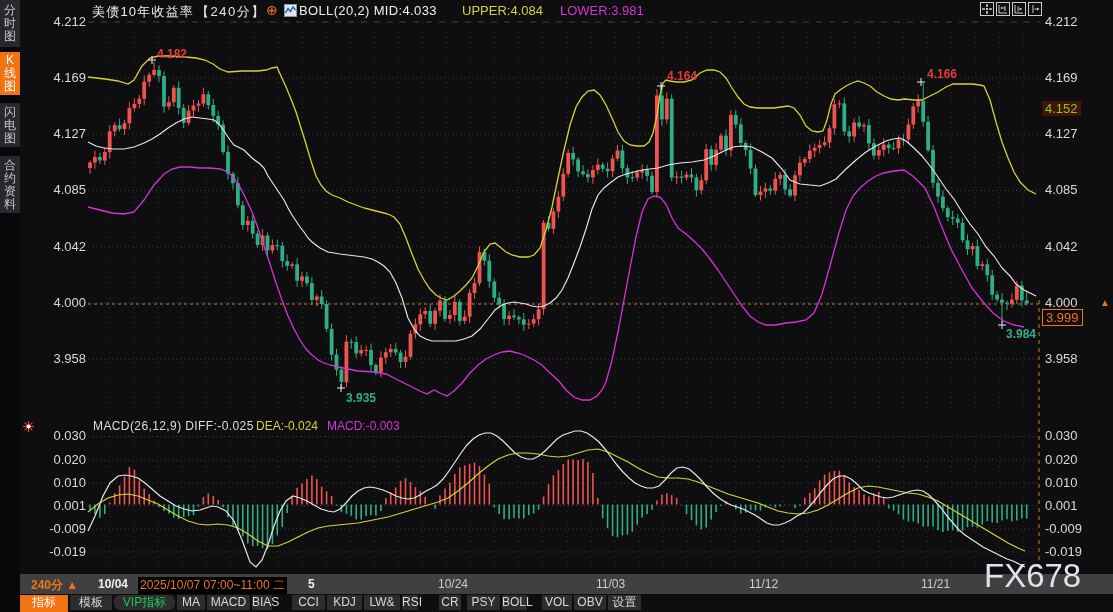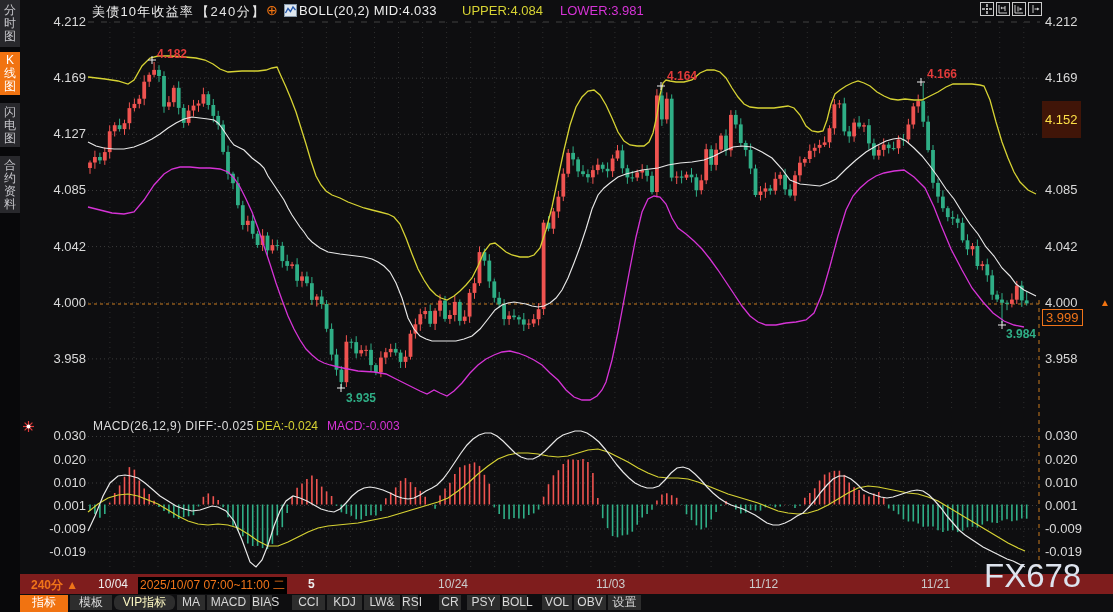--- a/index.html
+++ b/index.html
@@ -4,25 +4,25 @@
 body { width:1113px; height:612px; background:#0e0e10; font-family:"Liberation Sans",sans-serif; overflow:hidden; position:relative; }
 #sidebar { position:absolute; left:0; top:0; width:20px; height:612px; background:#08080a; }
 .tab { position:absolute; left:0px; width:20px; background:#28282c; color:#c6c6cb; display:flex; flex-direction:column; align-items:center; justify-content:center; z-index:5; }
 .tc { font-size:12px; line-height:13px; }
 .t-orange { background:#f17311; color:#fff; }
 .plab { position:absolute; width:66px; left:20px; text-align:right; color:#d9d9d9; font-size:13px; z-index:4; }
 .rlab { position:absolute; left:1045px; text-align:left; color:#d9d9d9; font-size:13px; z-index:4; }
 #topbar { position:absolute; left:92px; top:3px; height:16px; color:#ddd; font-size:13px; z-index:6; white-space:nowrap; }
 .ticon { position:absolute; top:2px; width:14px; height:14px; z-index:6; }
 #macdlab { position:absolute; left:93px; top:419px; font-size:12px; color:#ddd; z-index:6; white-space:nowrap; }
-#axisrow { position:absolute; left:20px; top:574px; width:1093px; height:20px; background:#7f1d1d; color:#ccc; font-size:12px; z-index:6; padding-top:3px; }
+#axisrow { position:absolute; left:20px; top:574px; width:1093px; height:20px; background:#404040; color:#ccc; font-size:12px; z-index:6; padding-top:3px; }
 #toolbar { position:absolute; left:0px; top:595px; width:1113px; height:17px; z-index:6; }
 .btn { position:absolute; background:#2d2d2d; color:#d8d8d8; font-size:12px; height:15px; line-height:15px; text-align:center; }
 .btn-act { position:absolute; background:#f17311; color:#fff; font-size:12px; height:31px; line-height:15px; text-align:center; }
-.btn-vip { color:#fef9c3;border-radius:6px; }
+.btn-vip { color:#22c55e;border-radius:6px; }
 #fx { position:absolute; left:984px; top:557px; color:#dde3ed; font-size:33px; z-index:7; }
 </style></head>
 <body>
 <div id="sidebar"></div>
 <div class="tab t-grey" style="top:0px;height:47px">
     <div class="tc">分</div>
     <div class="tc">时</div>
     <div class="tc">图</div>
   </div>
 <div class="tab t-orange" style="top:52px;height:43px">
@@ -785,40 +785,40 @@
 <div class="rlab" style="top:182px">4.085</div>
 <div class="rlab" style="top:239px">4.042</div>
 <div class="rlab" style="top:295px">4.000</div>
 <div class="rlab" style="top:351px">3.958</div>
 <div class="rlab" style="top:428px">0.030</div>
 <div class="rlab" style="top:452px">0.020</div>
 <div class="rlab" style="top:475px">0.010</div>
 <div class="rlab" style="top:498px">0.001</div>
 <div class="rlab" style="top:521px">-0.009</div>
 <div class="rlab" style="top:544px">-0.019</div>
-<div class="rlab" style="top:101px; background:#401508; color:#fde047; padding:11px 3px; left:1042px;">4.152</div>
+<div class="rlab" style="top:101px; background:#401508; color:#84cc16; padding:0 3px; left:1042px;">4.152</div>
 <div class="rlab" style="top:309px; border:1px solid #f07419; color:#f07419; padding:0 3px; left:1042px;">3.999</div>
 <div style="position:absolute; top:297px; left:1100px; color:#f17311; font-size:10px; z-index:4;">▲</div>
 <div id="macdlab">
 <span style="position:absolute;left:0px;color:#ddd;letter-spacing:0.4px">MACD(26,12,9) DIFF:-0.025</span>
 <span style="position:absolute;left:163px;color:#d6d233">DEA:-0.024</span>
 <span style="position:absolute;left:234px;color:#d633d6">MACD:-0.003</span>
 </div>
 <div style="position:absolute;left:23px;top:418px;z-index:6"><svg width="11" height="11" viewBox="0 0 11 11">
       <g stroke="#e23b3b" stroke-width="1.2">
         <line x1="5.5" y1="0" x2="5.5" y2="11"></line>
         <line x1="0" y1="5.5" x2="11" y2="5.5"></line>
         <line x1="1.6" y1="1.6" x2="9.4" y2="9.4"></line>
         <line x1="9.4" y1="1.6" x2="1.6" y2="9.4"></line>
       </g>
       <circle cx="5.5" cy="5.5" r="2" fill="#fff"></circle>
     </svg></div>
 <div id="axisrow">
  <span style="position:absolute;left:11px;color:#f07419;font-weight:bold">240分 ▲</span>
- <span style="position:absolute;left:78px;color:#eee;font-weight:normal">10/04</span>
+ <span style="position:absolute;left:78px;color:#eee;font-weight:bold">10/04</span>
  <span style="position:absolute;left:118px;background:#000;color:#f07419;padding:0 2px">2025/10/07 07:00~11:00 二</span>
  <span style="position:absolute;left:288px;color:#eee;font-weight:bold">5</span>
  <span style="position:absolute;left:418px;color:#ccc">10/24</span>
  <span style="position:absolute;left:576px;color:#ccc">11/03</span>
  <span style="position:absolute;left:729px;color:#ccc">11/12</span>
  <span style="position:absolute;left:901px;color:#ccc">11/21</span>
 </div>
 <div id="fx">FX678</div>
 <div id="toolbar">
     <div class="btn-act" style="left:20px;width:48px">指标</div>

